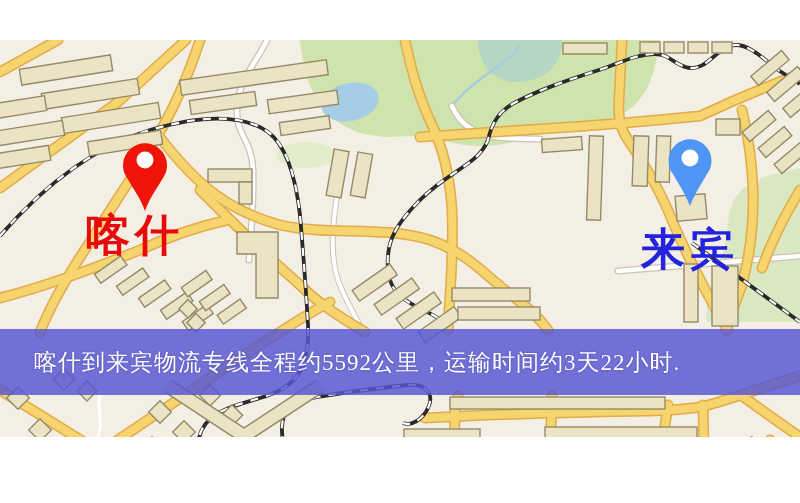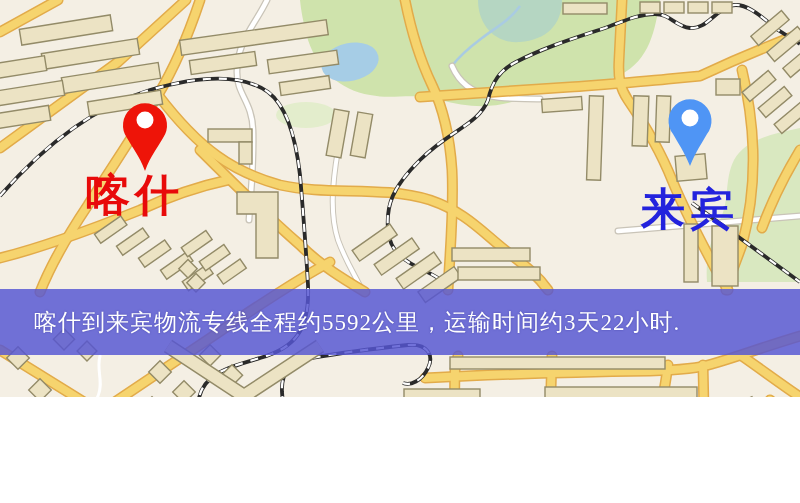--- a/index.html
+++ b/index.html
@@ -1,17 +1,17 @@
 <!DOCTYPE html>
 <html><head>
 <meta charset="utf-8">
 <style>
   html,body{margin:0;padding:0;background:#ffffff;}
   .stage{position:relative;width:800px;height:397px;overflow:hidden;
-         font-family:"Liberation Sans",sans-serif;background:#f4efe4;}
+         font-family:"Liberation Sans",sans-serif;background:#f4efe4;margin-top:40px;}
   .stage svg{position:absolute;left:0;top:0;display:block;}
   .city-label{position:absolute;font-family:"Liberation Serif","DejaVu Serif",serif;
               font-weight:bold;font-size:44px;line-height:1;letter-spacing:5px;
               white-space:nowrap;user-select:none;}
   .banner{position:absolute;left:0;top:289px;width:800px;height:66px;
           display:flex;align-items:center;}
   .banner-bg{position:absolute;left:0;top:0;right:0;bottom:0;opacity:.83;}
   .banner-text{position:relative;margin-left:34px;
                font-family:"Liberation Serif","DejaVu Serif",serif;
                font-size:23px;letter-spacing:1px;white-space:nowrap;

